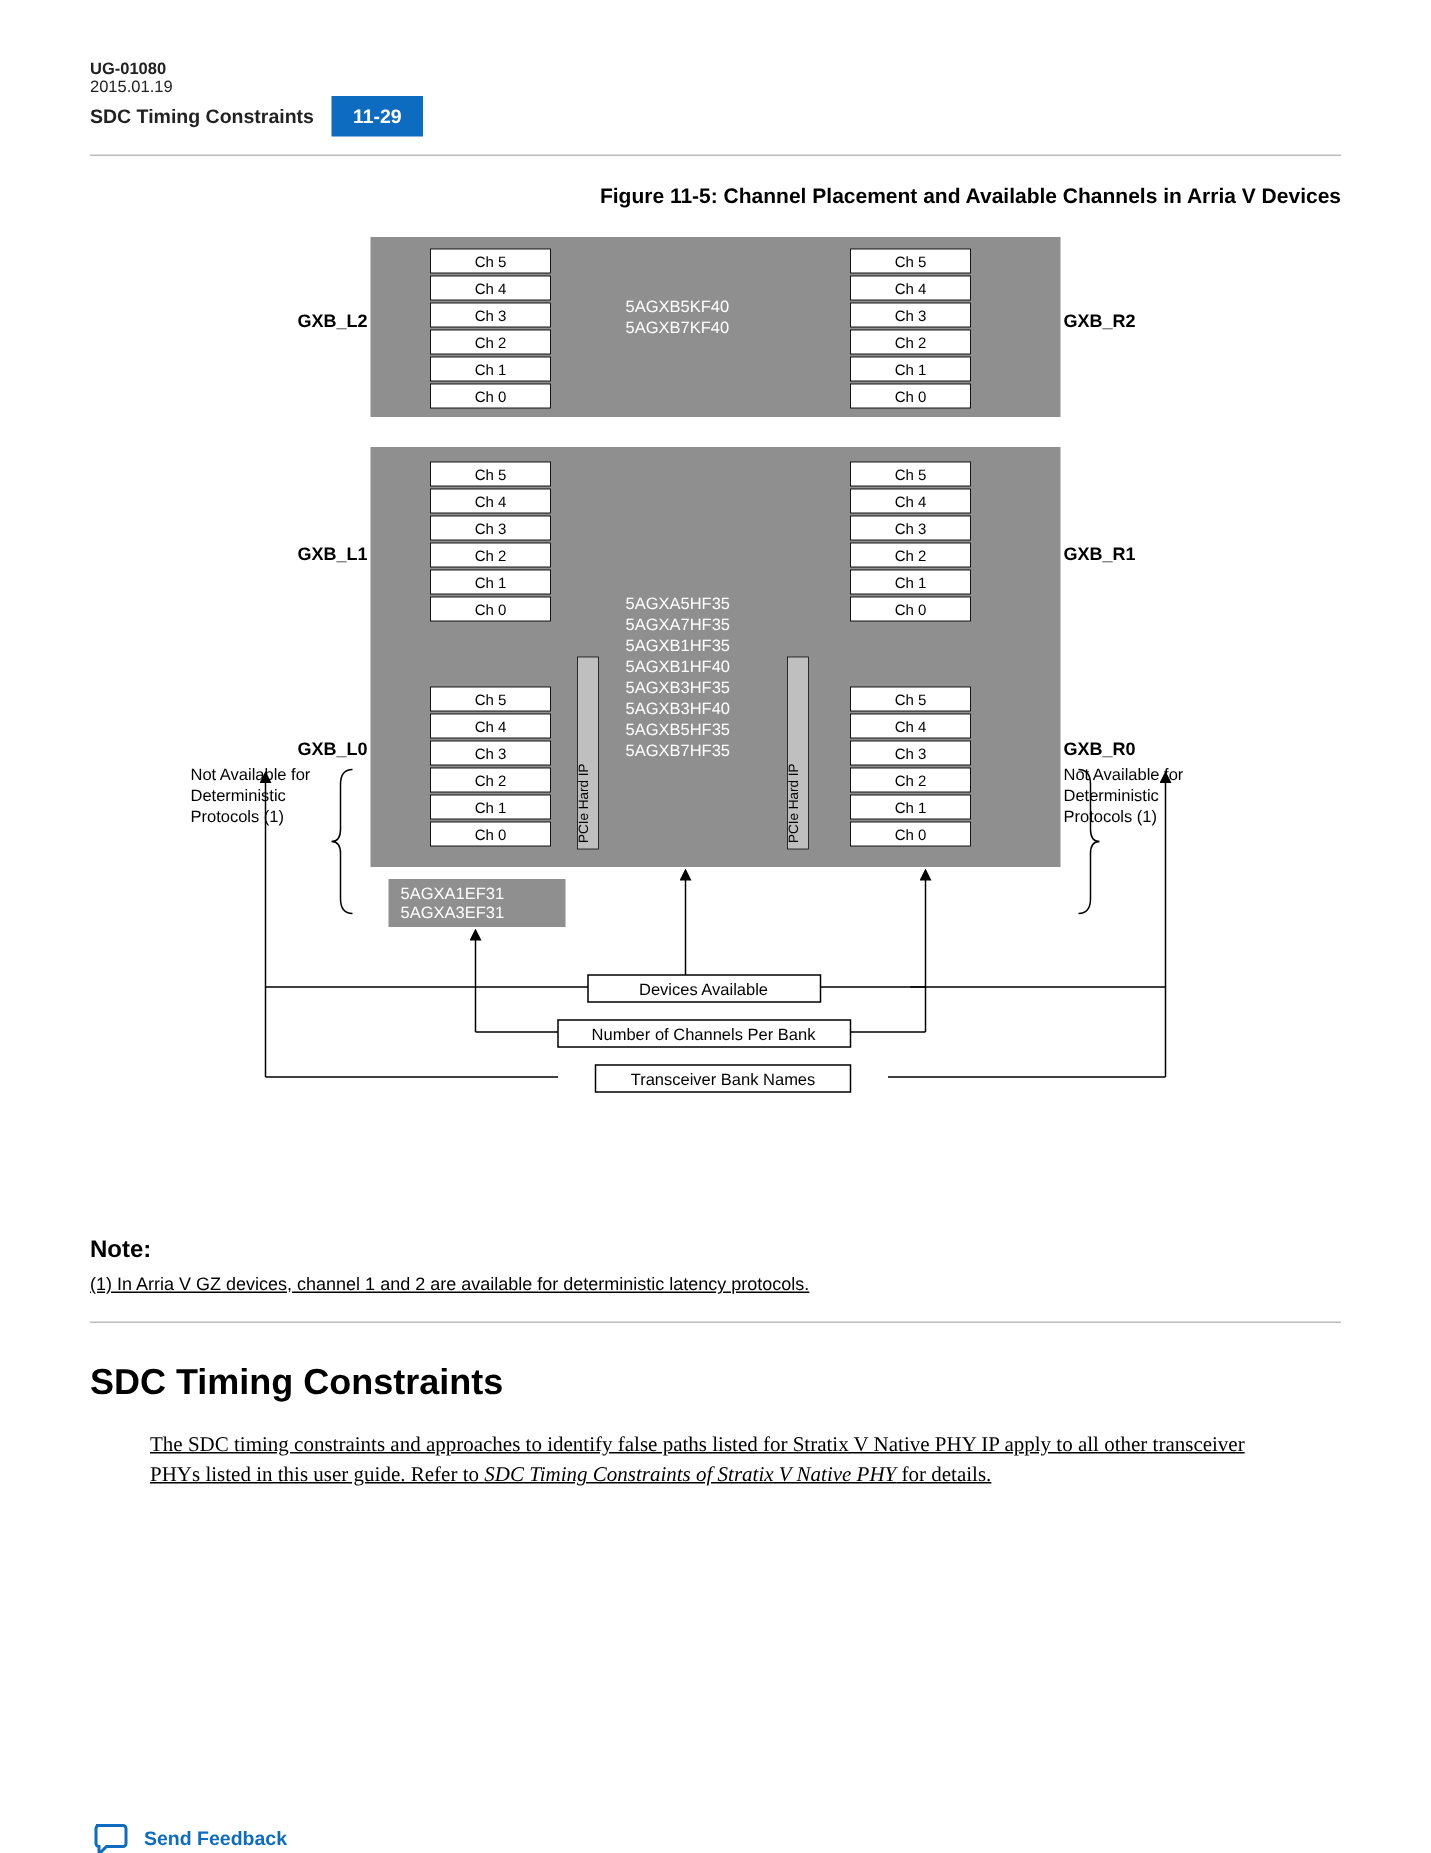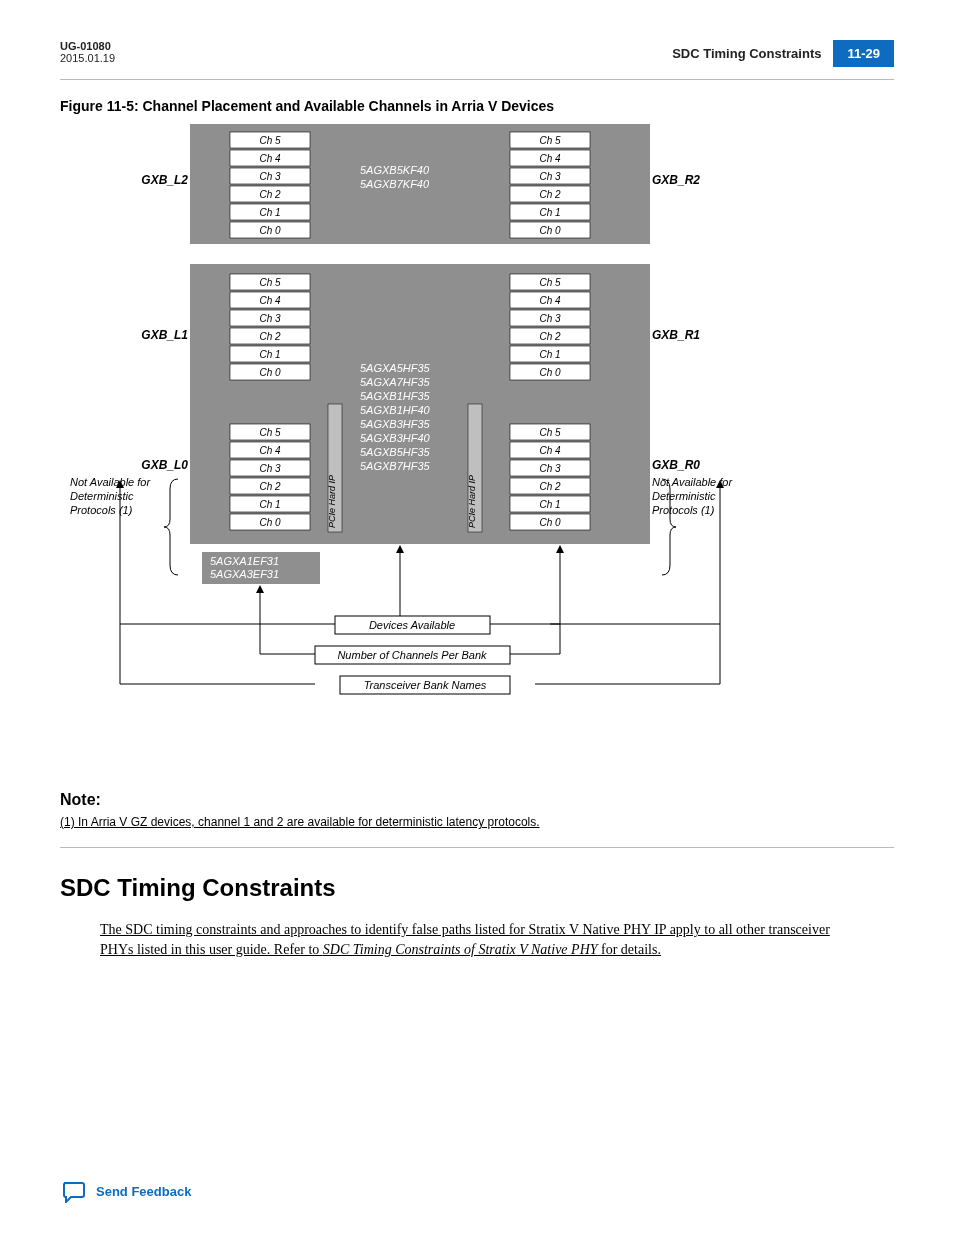--- a/index.html
+++ b/index.html
@@ -1,25 +1,25 @@
 <!DOCTYPE html>
 <html><head>
 <meta charset="utf-8">
 <style>
   * { box-sizing: border-box; margin: 0; padding: 0; }
   body { font-family: "Segoe UI", Arial, sans-serif; width: 954px; margin: 0 auto; background: #fff; color: #000; padding: 40px 60px 20px 60px; }
-  .header-row { display: flex; justify-content: space-between; align-items: flex-start; margin-bottom: 12px; }
+  .header-row { display: flex; justify-content: space-between; align-items: flex-start; margin-bottom: 12px; flex-direction: column; }
   .doc-id { font-size: 11px; color: #222; font-weight: 600; }
   .doc-date { font-size: 11px; color: #222; }
   .right-head { display: flex; align-items: center; gap: 12px; }
   .sec-title-small { font-size: 13px; font-weight: 600; color: #222; }
   .page-no { background: #0d6cc0; color: #fff; font-weight: 600; font-size: 13px; padding: 6px 14px; }
   .hr-top { border: none; border-top: 1px solid #bbb; margin: 6px 0 18px 0; }
-  .fig-title { font-size: 14px; font-weight: 700; margin-bottom: 10px; }
-  .figure-wrap { display: flex; font-size: 11px; font-style: italic; }
+  .fig-title { font-size: 14px; font-weight: 700; margin-bottom: 20px; text-align: right; }
+  .figure-wrap { display: flex; justify-content: center; font-size: 11px; }
   .figure-svg { width: 720px; }
   .note-label { font-weight: 700; font-size: 16px; margin-top: 37px; }
   .note-text { font-size: 12px; margin-top: 6px; margin-bottom: 18px; text-decoration: underline; }
   .hr-mid { border: none; border-top: 1px solid #bbb; margin: 0 0 26px 0; }
   h2.section { font-size: 24px; font-weight: 700; margin-bottom: 18px; }
   p.body { font-size: 14px; font-family: Georgia, 'Times New Roman', serif; line-height: 1.45; margin: 0 40px 0 40px; text-decoration: underline; }
   p.body .ital { font-style: italic; }
   .footer { margin-top: 220px; }
   .footer-bar { background: #f2f2f2; display: flex; justify-content: space-between; padding: 10px 0; font-size: 12px; }
   .footer-left { color: #0d6cc0; font-weight: 600; }

